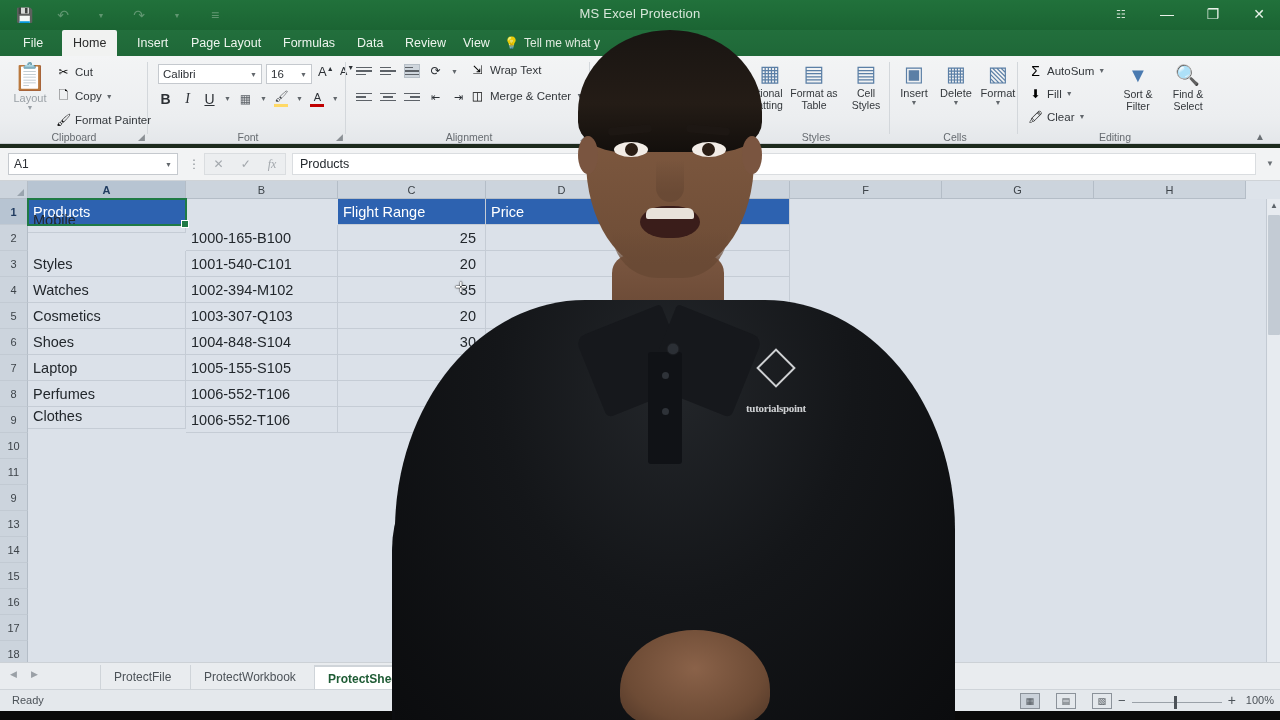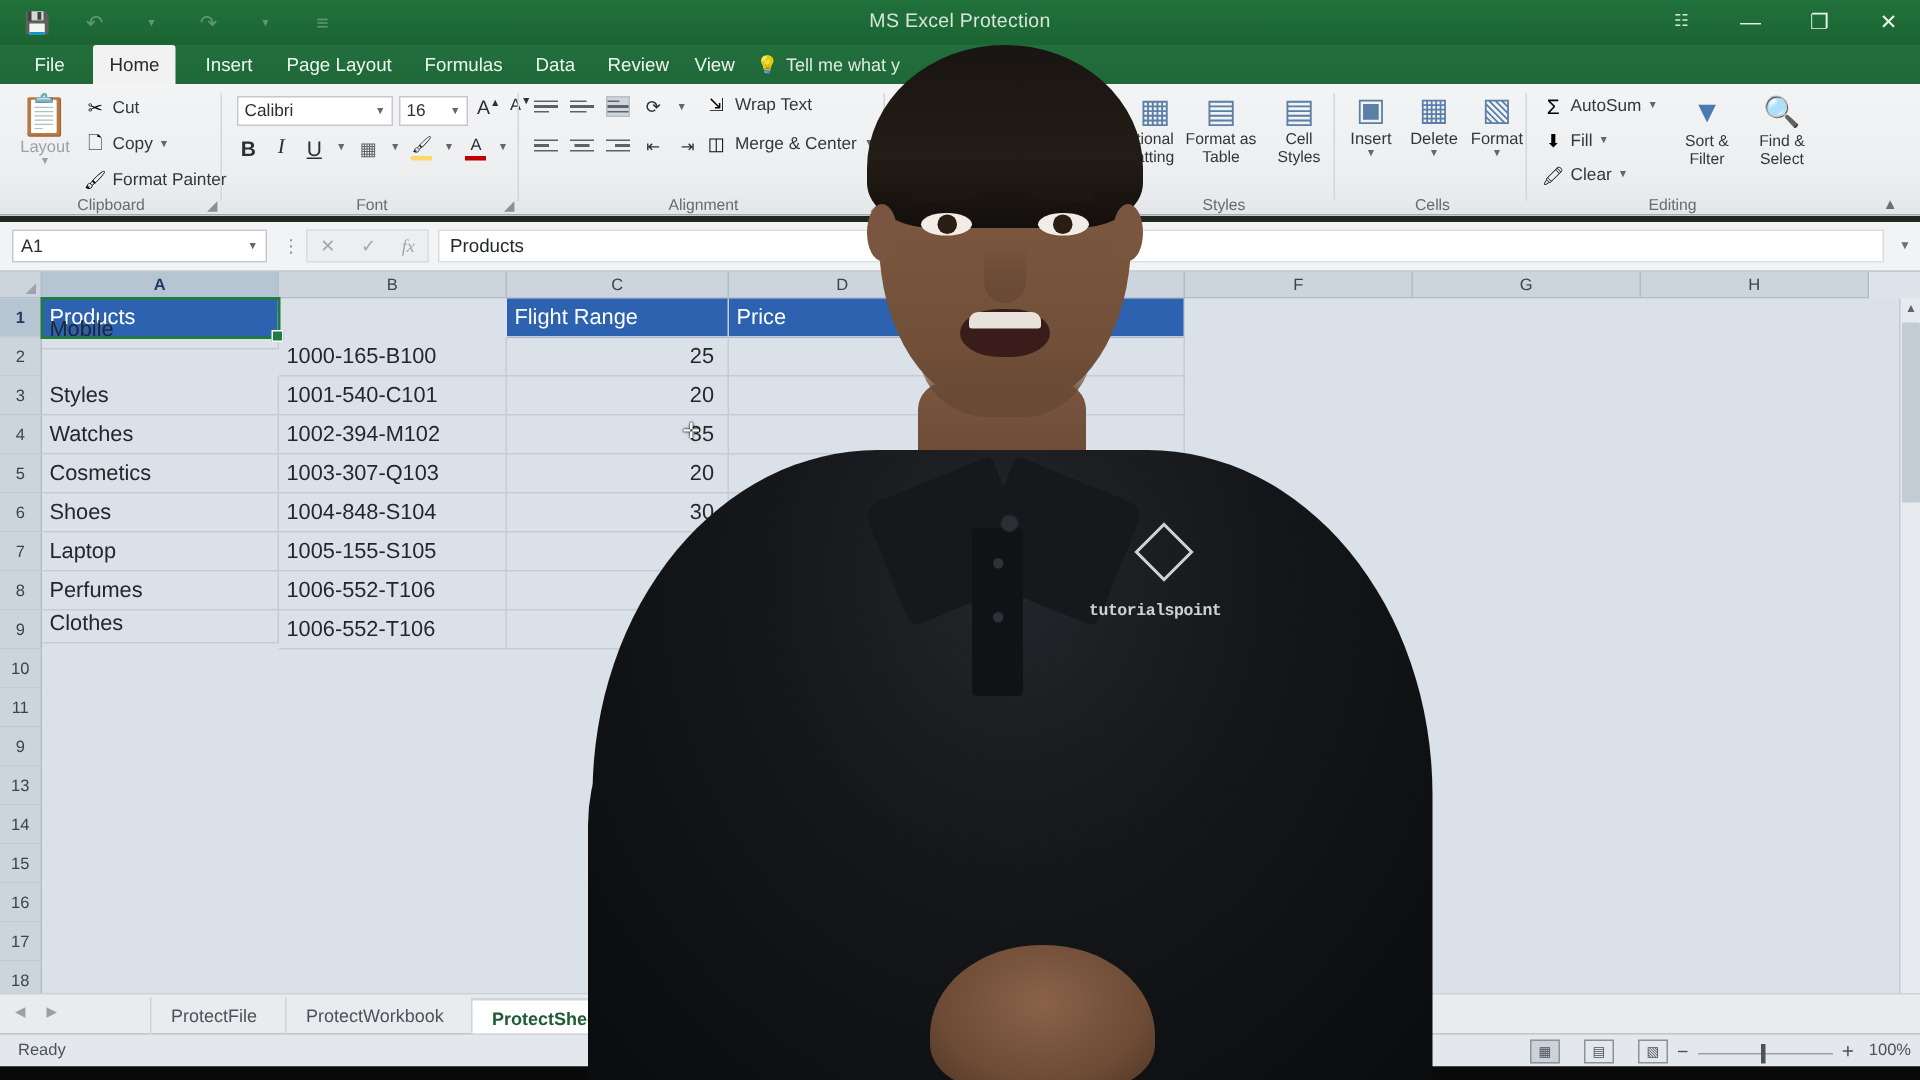--- a/index.html
+++ b/index.html
@@ -265,22 +265,22 @@
   .p-nose { position: absolute; left: 656px; top: 160px; width: 28px; height: 42px;
             background: linear-gradient(180deg,rgba(110,76,54,0) 0%, #6a4a35 80%); border-radius: 0 0 14px 14px; }
   .p-mouth { position: absolute; left: 640px; top: 206px; width: 60px; height: 32px;
              background: #3a1d1a; border-radius: 30px / 18px; }
   .p-teeth { position: absolute; left: 646px; top: 208px; width: 48px; height: 11px; background: #e8e2da; border-radius: 6px 6px 2px 2px; }
   .p-chin { position: absolute; left: 612px; top: 232px; width: 116px; height: 46px;
             background: linear-gradient(180deg,rgba(120,85,60,0) 0%, #6a4a35 70%); border-radius: 0 0 58px 58px; }
   .p-mic { position: absolute; left: 668px; top: 344px; width: 10px; height: 10px; border-radius: 50%;
            background: #2b2f35; box-shadow: 0 0 2px #45494f; }
   .p-logo { position: absolute; left: 726px; top: 352px; width: 100px; height: 62px; opacity: .88; }
-  .p-logo-txt { position: absolute; left: 0; bottom: 0; width: 100px; text-align: left;
-    color: #e8eaec; font-size: 11px; font-weight: bold; letter-spacing: -.3px; font-family: Liberation Mono, monospace; }
+  .p-logo-txt { position: absolute; left: 0; bottom: 0; width: 100px; text-align: center;
+    color: #e8eaec; font-size: 11px; font-weight: bold; letter-spacing: -.3px; font-family: Liberation Serif, serif; }
   .p-diamond { position: absolute; left: 36px; top: 2px; width: 28px; height: 28px;
     border: 2px solid #e8eaec; transform: rotate(45deg); }
   .p-hands { position: absolute; left: 620px; top: 630px; width: 150px; height: 96px;
     background: radial-gradient(ellipse at 50% 40%, #8a6249 0%, #6d4b35 65%, #4e3526 100%);
     border-radius: 74px 74px 40px 40px / 60px 60px 30px 30px; }
   .p-armL { position: absolute; left: 400px; top: 540px; width: 260px; height: 185px;
     background: linear-gradient(130deg,#15181b 0%, #0a0b0d 60%); border-radius: 0 120px 0 0; }
   .p-armR { position: absolute; left: 700px; top: 540px; width: 250px; height: 185px;
     background: linear-gradient(230deg,#15181b 0%, #0a0b0d 60%); border-radius: 120px 0 0 0; }
 </style>

